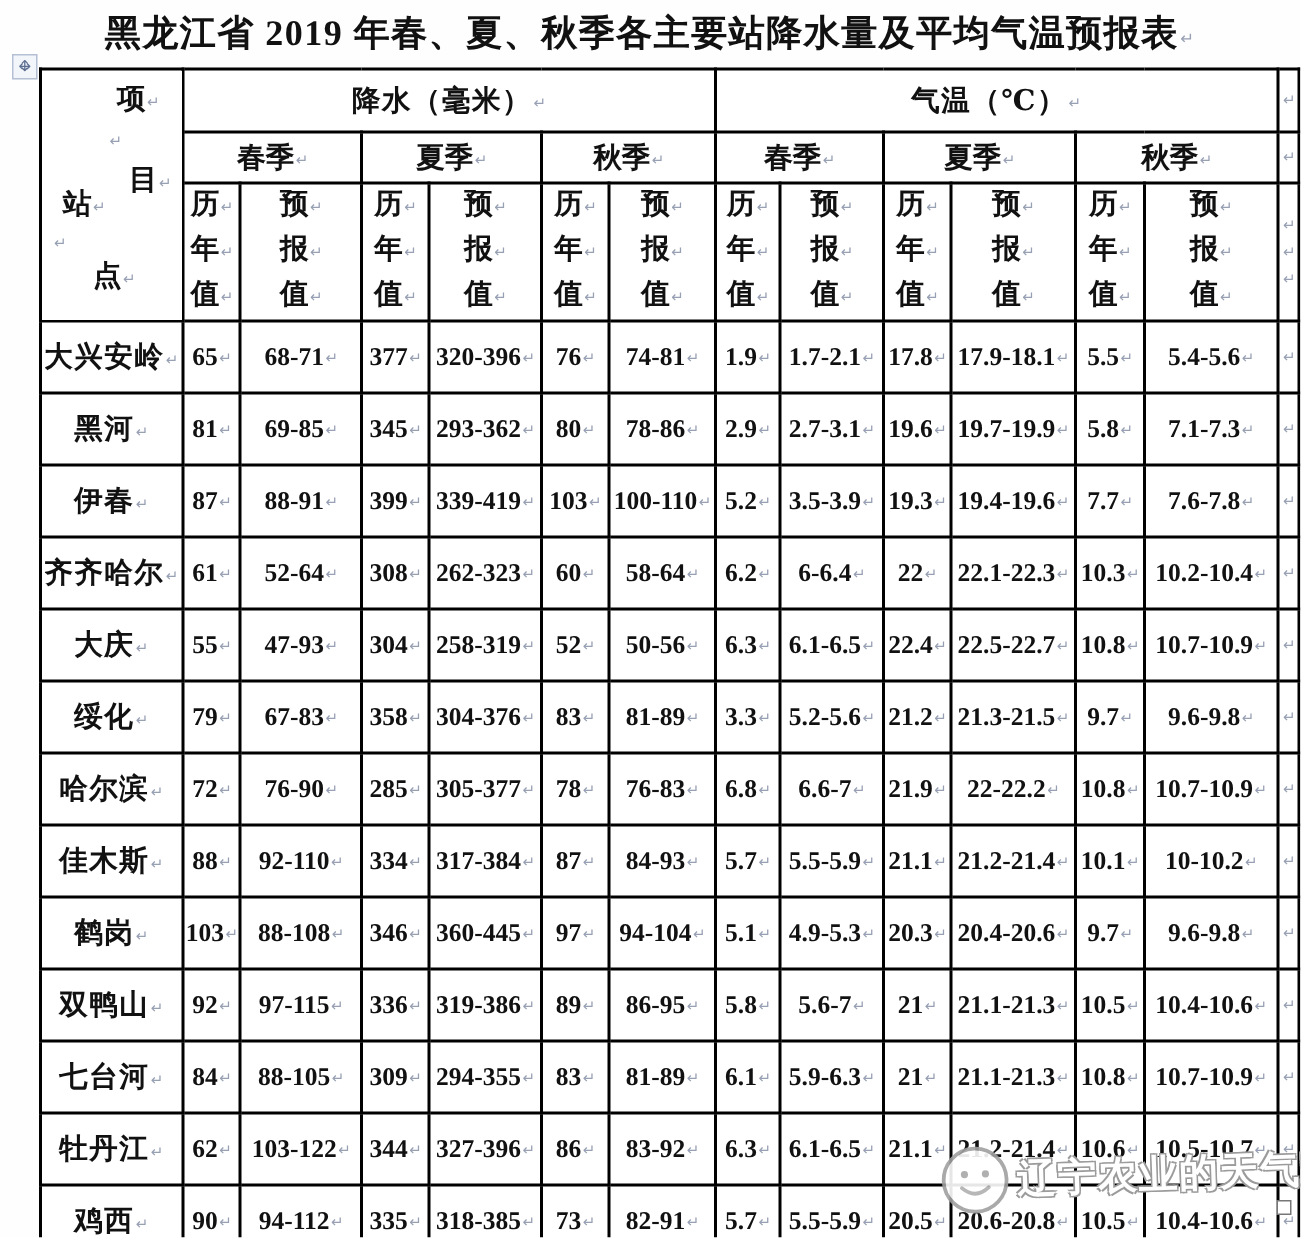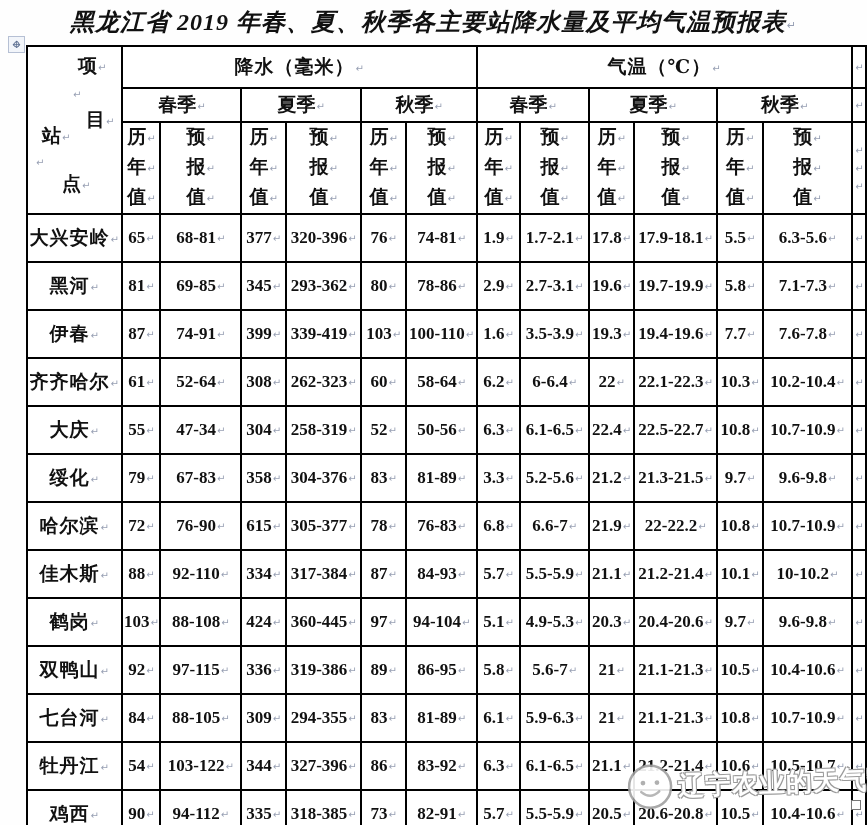--- a/index.html
+++ b/index.html
@@ -2,21 +2,21 @@
 <html><head>
 <meta charset="utf-8">
 <style>
   html,body{margin:0;padding:0;background:#fff;}
   .page{
     position:relative;width:867px;height:825px;background:#fefefe;
     font-family:"Liberation Serif","DejaVu Serif",serif;color:#111;overflow:hidden;
   }
   .doc-title{
     position:absolute;top:6px;left:0;width:100%;text-align:center;
-    font-size:24px;font-weight:bold;letter-spacing:1px;white-space:nowrap;font-style:italic;
+    font-size:24px;font-weight:bold;letter-spacing:1px;white-space:nowrap;
   }
   .doc-title .m{font-size:11px;}
   
   .m{
     font-family:"DejaVu Sans",sans-serif;font-weight:normal;
     font-size:10px;color:#98a0b4;margin-left:1px;vertical-align:1px;
   }
   table.fc{
     position:absolute;left:26px;top:45px;border-collapse:collapse;table-layout:fixed;
   }
@@ -177,31 +177,31 @@
             <div><span class="m">↵</span></div>
             <div><span class="m">↵</span></div>
             <div><span class="m">↵</span></div>
           </th>
         </tr>
       </thead>
       <tbody>
         <tr>
           <td class="station"><span>大兴安岭</span><span class="m">↵</span></td>
           <td class="val"><span>65</span><span class="m">↵</span></td>
-          <td class="val"><span>68-81</span><span class="m">↵</span></td>
+          <td class="val"><span>68-71</span><span class="m">↵</span></td>
           <td class="val"><span>377</span><span class="m">↵</span></td>
           <td class="val"><span>320-396</span><span class="m">↵</span></td>
           <td class="val"><span>76</span><span class="m">↵</span></td>
           <td class="val"><span>74-81</span><span class="m">↵</span></td>
           <td class="val"><span>1.9</span><span class="m">↵</span></td>
           <td class="val"><span>1.7-2.1</span><span class="m">↵</span></td>
           <td class="val"><span>17.8</span><span class="m">↵</span></td>
           <td class="val"><span>17.9-18.1</span><span class="m">↵</span></td>
           <td class="val"><span>5.5</span><span class="m">↵</span></td>
-          <td class="val"><span>6.3-5.6</span><span class="m">↵</span></td>
+          <td class="val"><span>5.4-5.6</span><span class="m">↵</span></td>
           <td class="outside"><span class="m">↵</span></td>
         </tr>
         <tr>
           <td class="station"><span>黑河</span><span class="m">↵</span></td>
           <td class="val"><span>81</span><span class="m">↵</span></td>
           <td class="val"><span>69-85</span><span class="m">↵</span></td>
           <td class="val"><span>345</span><span class="m">↵</span></td>
           <td class="val"><span>293-362</span><span class="m">↵</span></td>
           <td class="val"><span>80</span><span class="m">↵</span></td>
           <td class="val"><span>78-86</span><span class="m">↵</span></td>
@@ -209,26 +209,26 @@
           <td class="val"><span>2.7-3.1</span><span class="m">↵</span></td>
           <td class="val"><span>19.6</span><span class="m">↵</span></td>
           <td class="val"><span>19.7-19.9</span><span class="m">↵</span></td>
           <td class="val"><span>5.8</span><span class="m">↵</span></td>
           <td class="val"><span>7.1-7.3</span><span class="m">↵</span></td>
           <td class="outside"><span class="m">↵</span></td>
         </tr>
         <tr>
           <td class="station"><span>伊春</span><span class="m">↵</span></td>
           <td class="val"><span>87</span><span class="m">↵</span></td>
-          <td class="val"><span>74-91</span><span class="m">↵</span></td>
+          <td class="val"><span>88-91</span><span class="m">↵</span></td>
           <td class="val"><span>399</span><span class="m">↵</span></td>
           <td class="val"><span>339-419</span><span class="m">↵</span></td>
           <td class="val"><span>103</span><span class="m">↵</span></td>
           <td class="val"><span>100-110</span><span class="m">↵</span></td>
-          <td class="val"><span>1.6</span><span class="m">↵</span></td>
+          <td class="val"><span>5.2</span><span class="m">↵</span></td>
           <td class="val"><span>3.5-3.9</span><span class="m">↵</span></td>
           <td class="val"><span>19.3</span><span class="m">↵</span></td>
           <td class="val"><span>19.4-19.6</span><span class="m">↵</span></td>
           <td class="val"><span>7.7</span><span class="m">↵</span></td>
           <td class="val"><span>7.6-7.8</span><span class="m">↵</span></td>
           <td class="outside"><span class="m">↵</span></td>
         </tr>
         <tr>
           <td class="station"><span>齐齐哈尔</span><span class="m">↵</span></td>
           <td class="val"><span>61</span><span class="m">↵</span></td>
@@ -241,21 +241,21 @@
           <td class="val"><span>6-6.4</span><span class="m">↵</span></td>
           <td class="val"><span>22</span><span class="m">↵</span></td>
           <td class="val"><span>22.1-22.3</span><span class="m">↵</span></td>
           <td class="val"><span>10.3</span><span class="m">↵</span></td>
           <td class="val"><span>10.2-10.4</span><span class="m">↵</span></td>
           <td class="outside"><span class="m">↵</span></td>
         </tr>
         <tr>
           <td class="station"><span>大庆</span><span class="m">↵</span></td>
           <td class="val"><span>55</span><span class="m">↵</span></td>
-          <td class="val"><span>47-34</span><span class="m">↵</span></td>
+          <td class="val"><span>47-93</span><span class="m">↵</span></td>
           <td class="val"><span>304</span><span class="m">↵</span></td>
           <td class="val"><span>258-319</span><span class="m">↵</span></td>
           <td class="val"><span>52</span><span class="m">↵</span></td>
           <td class="val"><span>50-56</span><span class="m">↵</span></td>
           <td class="val"><span>6.3</span><span class="m">↵</span></td>
           <td class="val"><span>6.1-6.5</span><span class="m">↵</span></td>
           <td class="val"><span>22.4</span><span class="m">↵</span></td>
           <td class="val"><span>22.5-22.7</span><span class="m">↵</span></td>
           <td class="val"><span>10.8</span><span class="m">↵</span></td>
           <td class="val"><span>10.7-10.9</span><span class="m">↵</span></td>
@@ -274,21 +274,21 @@
           <td class="val"><span>21.2</span><span class="m">↵</span></td>
           <td class="val"><span>21.3-21.5</span><span class="m">↵</span></td>
           <td class="val"><span>9.7</span><span class="m">↵</span></td>
           <td class="val"><span>9.6-9.8</span><span class="m">↵</span></td>
           <td class="outside"><span class="m">↵</span></td>
         </tr>
         <tr>
           <td class="station"><span>哈尔滨</span><span class="m">↵</span></td>
           <td class="val"><span>72</span><span class="m">↵</span></td>
           <td class="val"><span>76-90</span><span class="m">↵</span></td>
-          <td class="val"><span>615</span><span class="m">↵</span></td>
+          <td class="val"><span>285</span><span class="m">↵</span></td>
           <td class="val"><span>305-377</span><span class="m">↵</span></td>
           <td class="val"><span>78</span><span class="m">↵</span></td>
           <td class="val"><span>76-83</span><span class="m">↵</span></td>
           <td class="val"><span>6.8</span><span class="m">↵</span></td>
           <td class="val"><span>6.6-7</span><span class="m">↵</span></td>
           <td class="val"><span>21.9</span><span class="m">↵</span></td>
           <td class="val"><span>22-22.2</span><span class="m">↵</span></td>
           <td class="val"><span>10.8</span><span class="m">↵</span></td>
           <td class="val"><span>10.7-10.9</span><span class="m">↵</span></td>
           <td class="outside"><span class="m">↵</span></td>
@@ -306,21 +306,21 @@
           <td class="val"><span>21.1</span><span class="m">↵</span></td>
           <td class="val"><span>21.2-21.4</span><span class="m">↵</span></td>
           <td class="val"><span>10.1</span><span class="m">↵</span></td>
           <td class="val"><span>10-10.2</span><span class="m">↵</span></td>
           <td class="outside"><span class="m">↵</span></td>
         </tr>
         <tr>
           <td class="station"><span>鹤岗</span><span class="m">↵</span></td>
           <td class="val"><span>103</span><span class="m">↵</span></td>
           <td class="val"><span>88-108</span><span class="m">↵</span></td>
-          <td class="val"><span>424</span><span class="m">↵</span></td>
+          <td class="val"><span>346</span><span class="m">↵</span></td>
           <td class="val"><span>360-445</span><span class="m">↵</span></td>
           <td class="val"><span>97</span><span class="m">↵</span></td>
           <td class="val"><span>94-104</span><span class="m">↵</span></td>
           <td class="val"><span>5.1</span><span class="m">↵</span></td>
           <td class="val"><span>4.9-5.3</span><span class="m">↵</span></td>
           <td class="val"><span>20.3</span><span class="m">↵</span></td>
           <td class="val"><span>20.4-20.6</span><span class="m">↵</span></td>
           <td class="val"><span>9.7</span><span class="m">↵</span></td>
           <td class="val"><span>9.6-9.8</span><span class="m">↵</span></td>
           <td class="outside"><span class="m">↵</span></td>
@@ -352,21 +352,21 @@
           <td class="val"><span>6.1</span><span class="m">↵</span></td>
           <td class="val"><span>5.9-6.3</span><span class="m">↵</span></td>
           <td class="val"><span>21</span><span class="m">↵</span></td>
           <td class="val"><span>21.1-21.3</span><span class="m">↵</span></td>
           <td class="val"><span>10.8</span><span class="m">↵</span></td>
           <td class="val"><span>10.7-10.9</span><span class="m">↵</span></td>
           <td class="outside"><span class="m">↵</span></td>
         </tr>
         <tr>
           <td class="station"><span>牡丹江</span><span class="m">↵</span></td>
-          <td class="val"><span>54</span><span class="m">↵</span></td>
+          <td class="val"><span>62</span><span class="m">↵</span></td>
           <td class="val"><span>103-122</span><span class="m">↵</span></td>
           <td class="val"><span>344</span><span class="m">↵</span></td>
           <td class="val"><span>327-396</span><span class="m">↵</span></td>
           <td class="val"><span>86</span><span class="m">↵</span></td>
           <td class="val"><span>83-92</span><span class="m">↵</span></td>
           <td class="val"><span>6.3</span><span class="m">↵</span></td>
           <td class="val"><span>6.1-6.5</span><span class="m">↵</span></td>
           <td class="val"><span>21.1</span><span class="m">↵</span></td>
           <td class="val"><span>21.2-21.4</span><span class="m">↵</span></td>
           <td class="val"><span>10.6</span><span class="m">↵</span></td>

